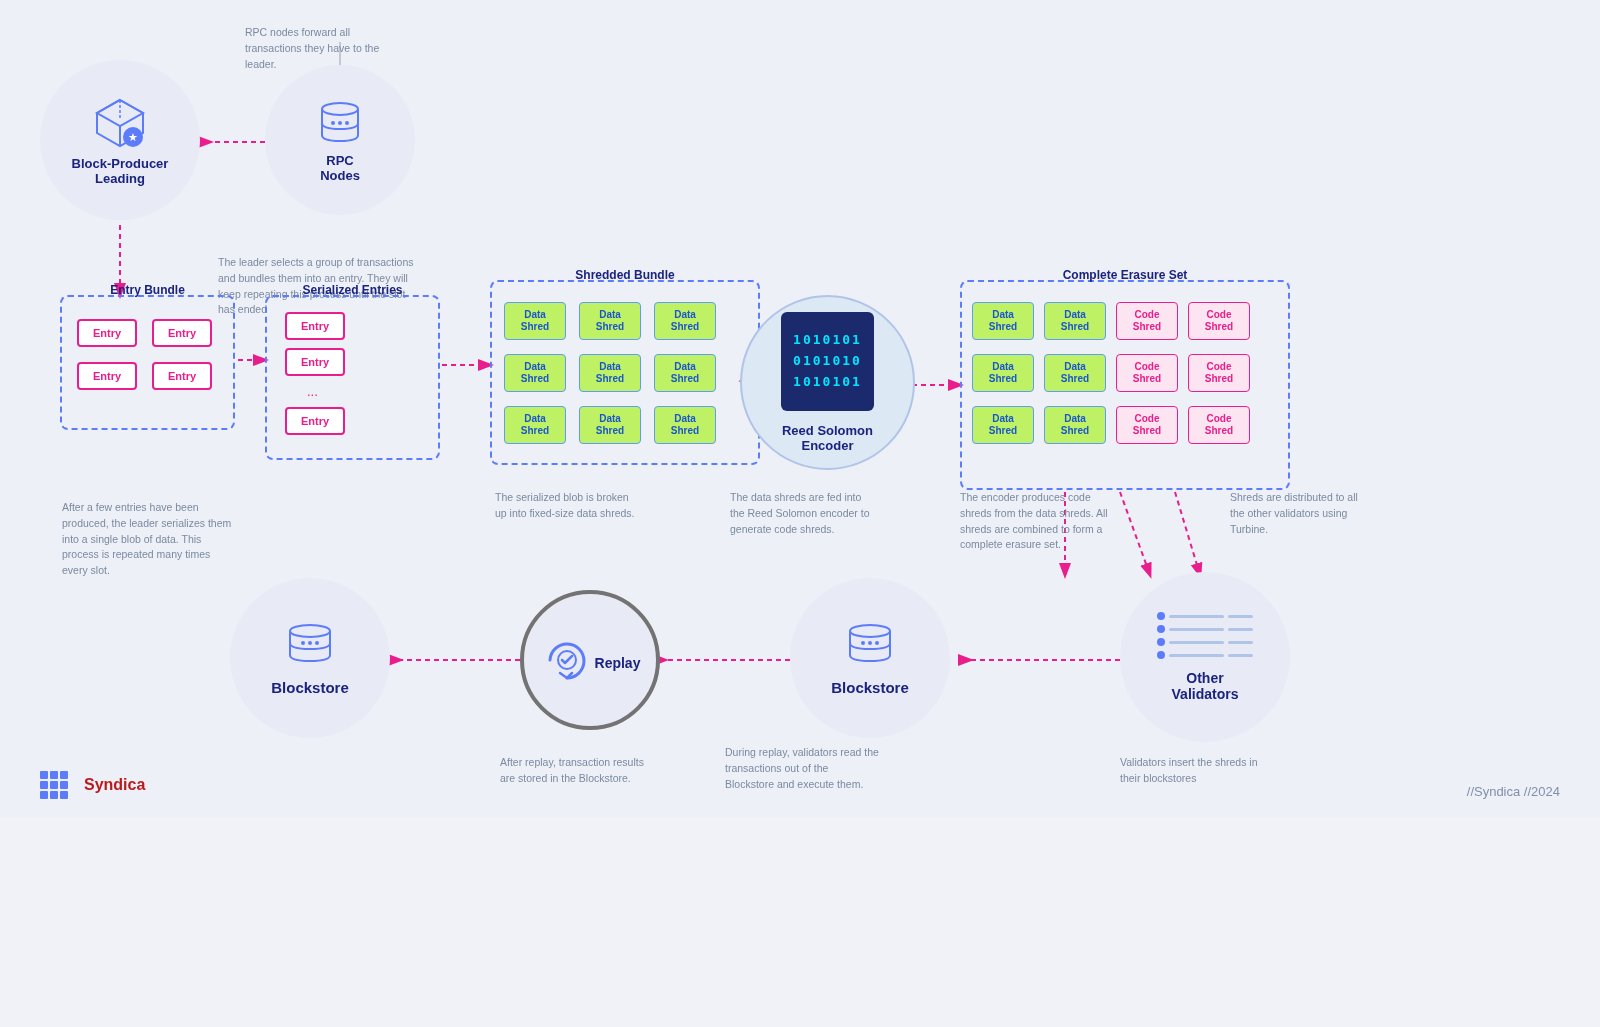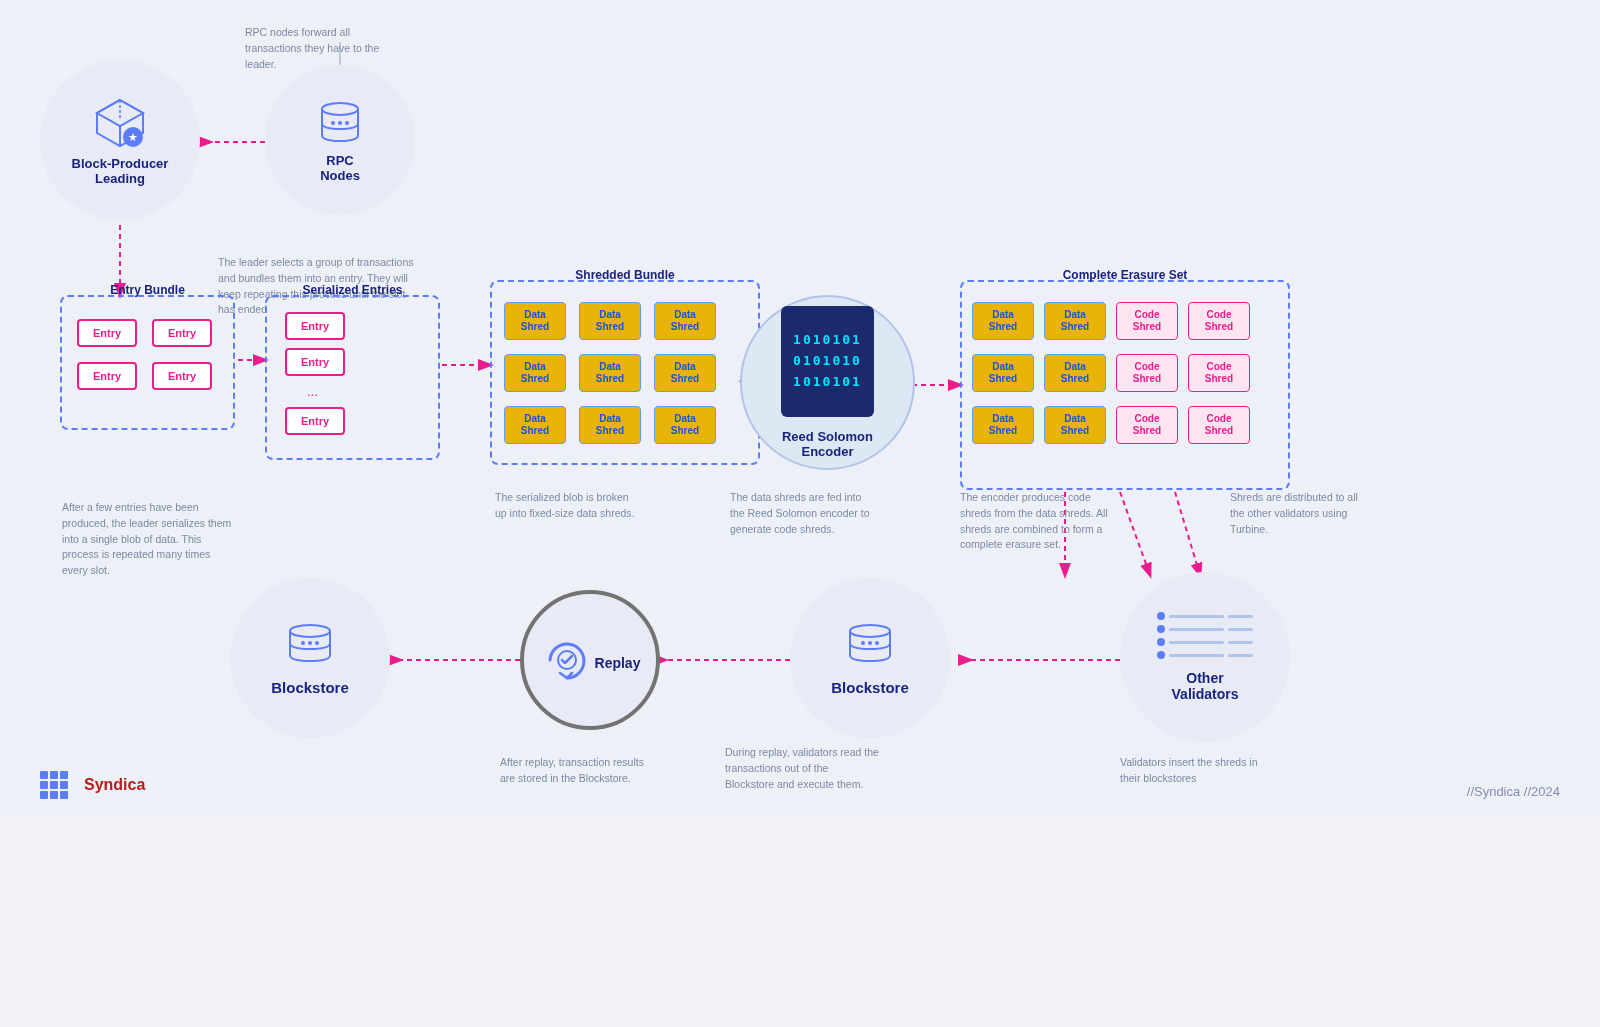--- a/index.html
+++ b/index.html
@@ -122,21 +122,21 @@
       display: flex;
       align-items: center;
       justify-content: center;
       font-size: 10px;
       font-weight: 700;
       text-align: center;
       line-height: 1.2;
     }
 
     .shred-data {
-      background: #eab308;
+      background: #bef264;
       border: 1.5px solid #5c9cfa;
       color: #1a56cc;
       width: 62px;
       height: 38px;
     }
 
     .shred-code {
       background: #fce4f0;
       border: 1.5px solid #e91e8c;
       color: #e91e8c;
@@ -323,21 +323,21 @@
     <div class="shred-item shred-data" style="left:12px; top:72px;">Data<br>Shred</div>
     <div class="shred-item shred-data" style="left:87px; top:72px;">Data<br>Shred</div>
     <div class="shred-item shred-data" style="left:162px; top:72px;">Data<br>Shred</div>
 
     <div class="shred-item shred-data" style="left:12px; top:124px;">Data<br>Shred</div>
     <div class="shred-item shred-data" style="left:87px; top:124px;">Data<br>Shred</div>
     <div class="shred-item shred-data" style="left:162px; top:124px;">Data<br>Shred</div>
   </div>
 
   <div style="position:absolute; left:740px; top:295px; width:175px; height:175px; border-radius:50%; background:#dde8f5; border:2px solid #b0c4e8; display:flex; flex-direction:column; align-items:center; justify-content:center; gap:6px;">
-    <div class="binary-display" style="white-space:pre; font-size:13px; padding:24px 12px; line-height:1.6;">1010101
+    <div class="binary-display" style="white-space:pre; font-size:13px; padding:18px 12px; line-height:1.6;">1010101
 0101010
 1010101</div>
     <div class="node-label" style="white-space:pre-line; text-align:center; font-size:13px;">Reed Solomon
 Encoder</div>
   </div>
 
   <div class="dashed-box box-complete-erasure">
     <div class="box-title" style="top:-14px; left:50%; transform:translateX(-50%); white-space:nowrap;">Complete Erasure Set</div>
 
     <div class="shred-item shred-data" style="left:10px; top:20px;">Data<br>Shred</div>

